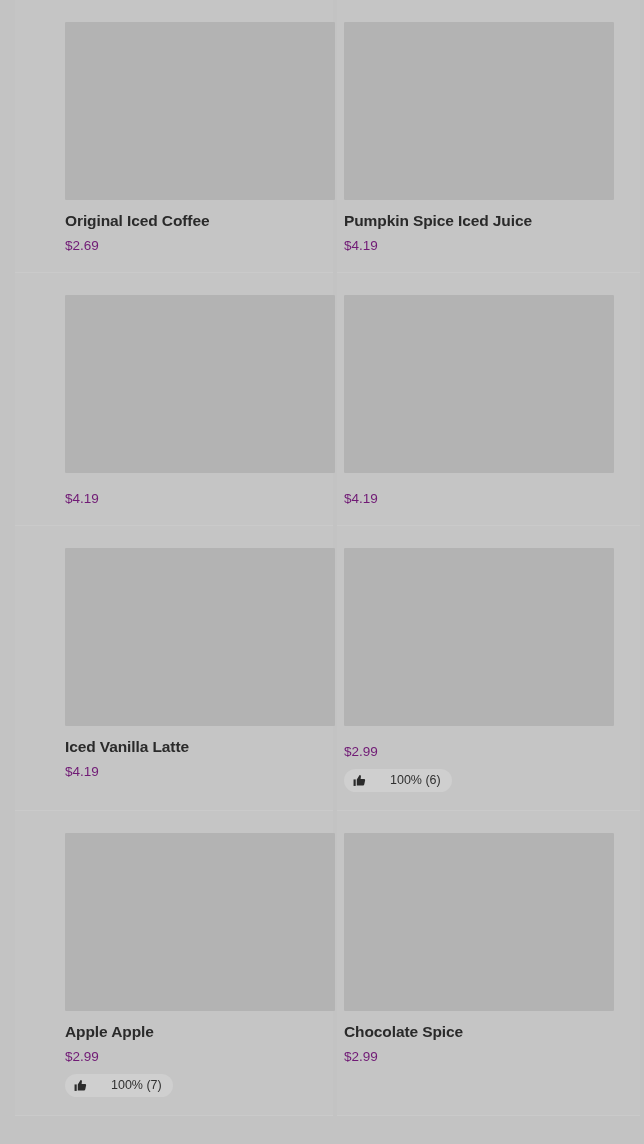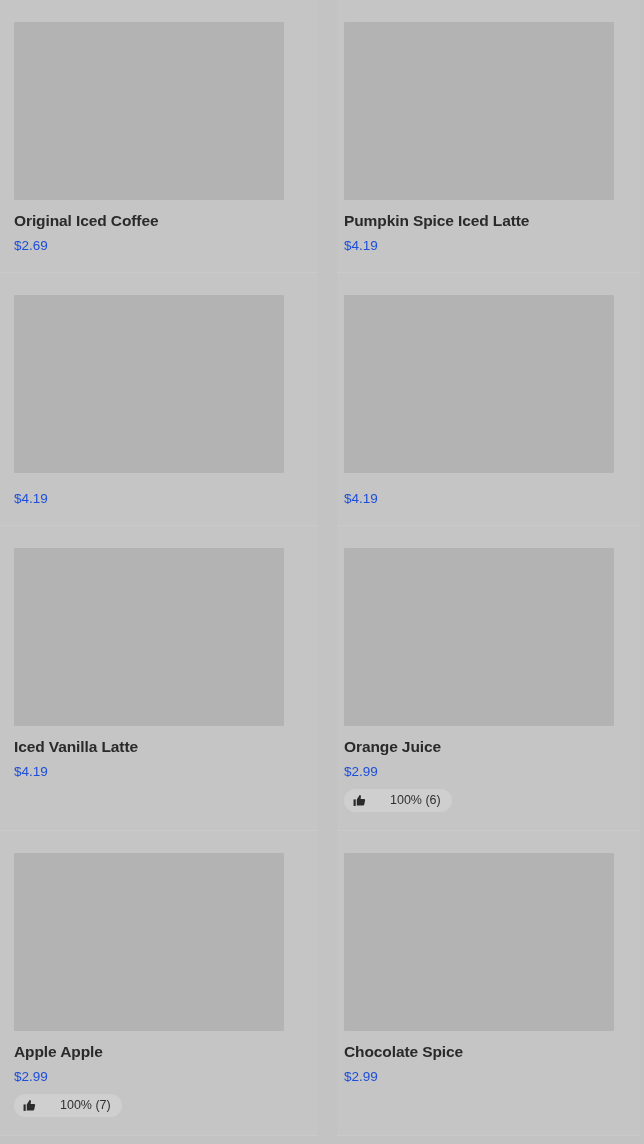--- a/index.html
+++ b/index.html
@@ -29,22 +29,22 @@
   }
 
   .card {
     position: relative;
     box-sizing: border-box;
     background: #c5c5c5;
     padding: 22px 7px 0 7px;
     border-bottom: 1px solid #cacaca;
   }
   .card.col-left {
-    margin-left: 0px;
-    padding-left: 14px;
+    margin-left: 15px;
+    padding-left: 50px;
     padding-right: 0px;
     width: 318px;
   }
   .card.col-right {
     margin-left: 0px;
     padding-left: 7px;
     padding-right: 26px;
     width: 303px;
   }
 
@@ -73,21 +73,21 @@
     color: #2a2a2a;
     letter-spacing: -0.1px;
     white-space: nowrap;
   }
 
   .card-price {
     margin: 6px 0 0 0;
     font-size: 13.5px;
     line-height: 17px;
     font-weight: 400;
-    color: #1d4ed8;
+    color: #701a75;
   }
 
   .rating-badge {
     display: inline-flex;
     align-items: center;
     gap: 24px;
     margin-top: 9px;
     padding: 4px 11px 4px 9px;
     background: #cfcfcf;
     border-radius: 13px;
@@ -112,21 +112,21 @@
     <div class="card col-left">
       <div class="card-thumb"></div>
       <div class="card-body">
         <div class="card-title">Original Iced Coffee</div>
         <div class="card-price">$2.69</div>
       </div>
     </div>
     <div class="card col-right">
       <div class="card-thumb"></div>
       <div class="card-body">
-        <div class="card-title">Pumpkin Spice Iced Latte</div>
+        <div class="card-title">Pumpkin Spice Iced Juice</div>
         <div class="card-price">$4.19</div>
       </div>
     </div>
     <div class="card col-left">
       <div class="card-thumb"></div>
       <div class="card-body">
         <div class="card-price">$4.19</div>
       </div>
     </div>
     <div class="card col-right">
@@ -137,21 +137,21 @@
     </div>
     <div class="card col-left">
       <div class="card-thumb"></div>
       <div class="card-body">
         <div class="card-title">Iced Vanilla Latte</div>
         <div class="card-price">$4.19</div>
       </div>
     </div>
     <div class="card col-right">
       <div class="card-thumb"></div>
-      <div class="card-body"><div class="card-title">Orange Juice</div><div class="card-price">$2.99</div><div class="rating-badge">
+      <div class="card-body"><div class="card-price">$2.99</div><div class="rating-badge">
           <span class="thumb-icon">
             <svg viewBox="0 0 24 24" fill="currentColor" aria-hidden="true">
               <path d="M1 10h4v12H1z"></path>
               <path d="M7 10.2 12.2 2c1.6 0 2.6 1.1 2.4 2.6L14.1 9h6.2c1.4 0 2.4 1.3 2.1 2.6l-1.7 7.8c-.2 1-1.1 1.6-2.1 1.6H7z"></path>
             </svg>
           </span>
           <span class="rating-text">100% (6)</span>
         </div></div>
     </div>
     <div class="card col-left">

